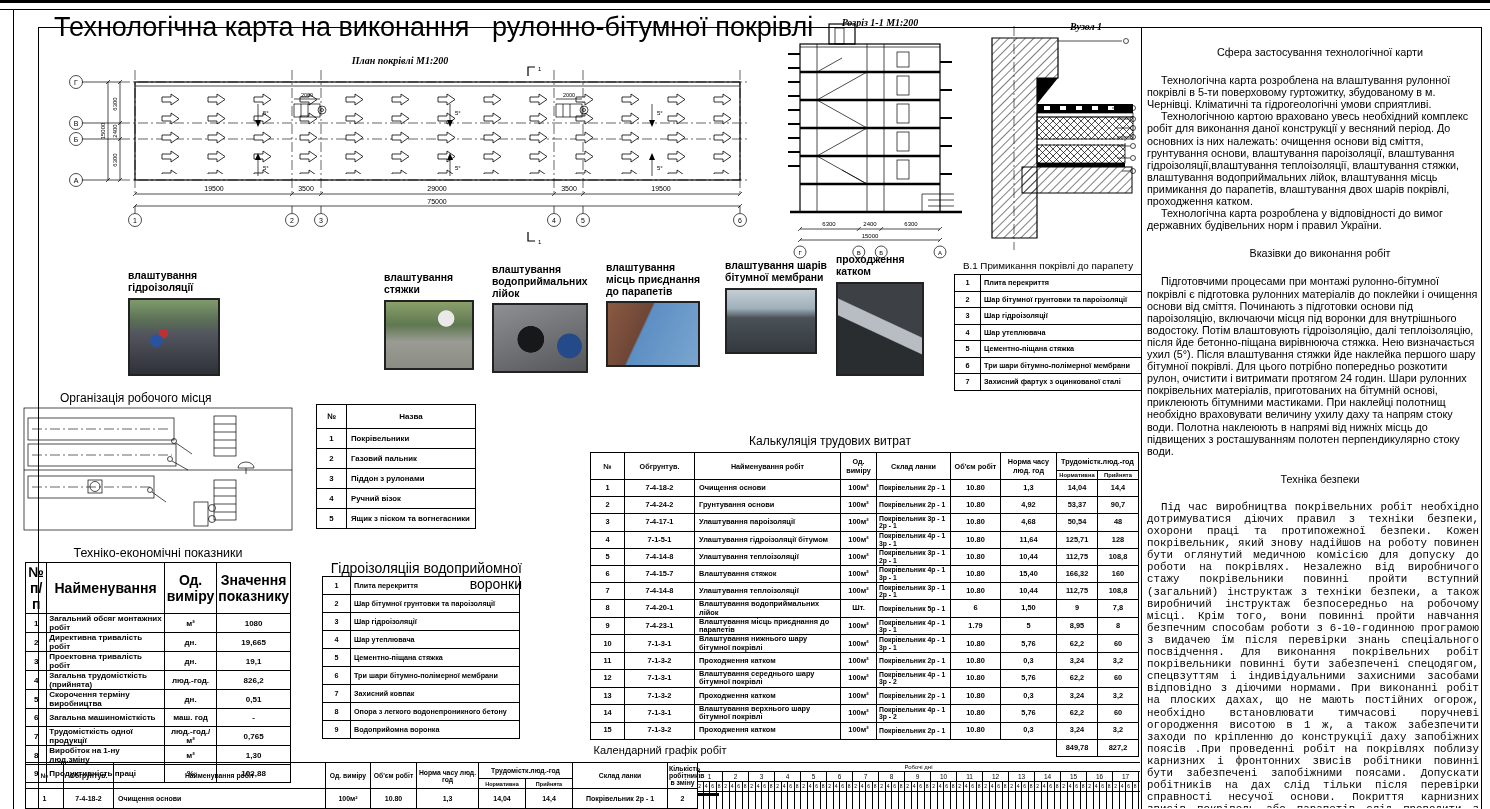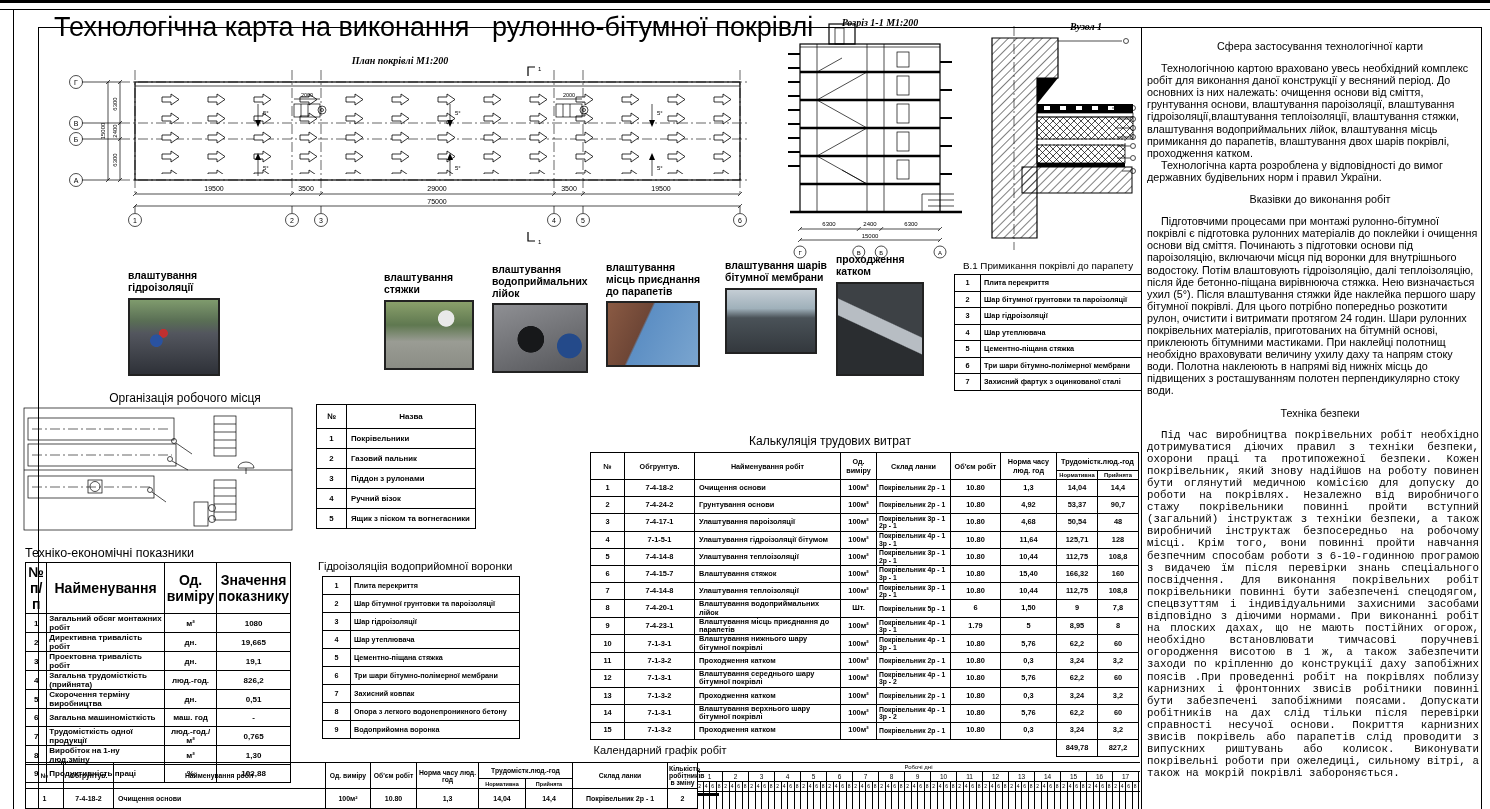--- a/index.html
+++ b/index.html
@@ -20,21 +20,21 @@
   .wp-svg{position:absolute;left:22px;top:404px;}
   .dwg-title{font:italic bold 10px "Liberation Serif",serif;}
   .dim{font-size:7px;} .dims{font-size:6px;} .axl{font-size:7px;}
   .thin{stroke:#000;stroke-width:0.7;fill:none;}
   .med{stroke:#000;stroke-width:1.2;fill:none;}
   .thick{stroke:#000;stroke-width:2.4;fill:none;}
   .dash{stroke:#000;stroke-width:0.6;fill:none;stroke-dasharray:10 3 2 3;}
 
   .right-col{position:absolute;left:1147px;top:30px;width:332px;height:778px;overflow:hidden;
              font-size:10.8px;line-height:12.1px;}
-  .right-col .hd{text-align:center;margin:10px;}
+  .right-col .hd{text-align:center;margin:16px;}
   .right-col p{margin:0;text-indent:14px;}
   .right-col p.just{text-align:justify;font-family:Liberation Mono, monospace;}
 
   .fig{position:absolute;}
   .fig-cap{font-size:10.4px;font-weight:600;line-height:11.8px;margin-bottom:4px;}
   .photo{border:2px solid #222;box-sizing:border-box;}
   .ph1{width:78px;height:66px;background:radial-gradient(circle at 45% 42%,#e07b2a 0 7%,transparent 8%),linear-gradient(160deg,#9aa096 0%,#6d7268 35%,#3e423f 100%);}
   .ph2{width:92px;height:78px;background:radial-gradient(circle at 30% 55%,#2a52a0 0 8%,transparent 9%),radial-gradient(circle at 38% 45%,#c03030 0 6%,transparent 7%),linear-gradient(180deg,#7f9b6d 0%,#5a6f55 28%,#53565e 45%,#2e3138 100%);}
   .ph3{width:97px;height:64px;background:linear-gradient(180deg,#b9c4cb 0%,#8e9aa4 22%,#c9b26a 55%,#b89e55 100%);}
   .ph4{width:90px;height:70px;background:radial-gradient(circle at 70% 25%,#e9e9e9 0 10%,transparent 11%),linear-gradient(180deg,#8aa06b 0%,#5f7850 35%,#9a9c94 60%,#8b8d85 100%);}
@@ -45,33 +45,33 @@
 
   table{border-collapse:collapse;}
   td,th{border:1px solid #000;box-sizing:border-box;}
 
   .b1{position:absolute;left:954px;top:260px;width:188px;}
   .b1-title{font-size:9.8px;text-align:center;margin:0 0 3px 0;}
   .b1 table{width:100%;font-size:7.3px;font-weight:bold;}
   .b1 td{height:16.5px;padding:0 3px;}
   .b1 td:first-child{width:26px;text-align:center;}
 
-  .wp-title{position:absolute;left:60px;top:391px;width:250px;text-align:center;font-size:12px;}
+  .wp-title{position:absolute;left:60px;top:391px;width:250px;font-size:12px;}
   .wp-table{position:absolute;left:316px;top:404px;width:160px;font-size:7.8px;font-weight:bold;}
   .wp-table th{height:24px;font-size:8px;}
   .wp-table td{height:20px;padding:0 4px;}
   .wp-table td:first-child,.wp-table th:first-child{width:30px;text-align:center;}
 
-  .tep-title{position:absolute;left:25px;top:546px;width:266px;text-align:left;font-size:12.5px;}
+  .tep-title{position:absolute;left:25px;top:546px;width:266px;text-align:center;font-size:12.5px;}
   .tep{position:absolute;left:25px;top:562px;width:266px;font-size:8px;font-weight:bold;text-align:center;}
   .tep th{height:32px;font-size:14px;margin-left:8px;}
   .tep td{height:18px;padding:0 2px;}
   .tep td:nth-child(2){text-align:left;}
 
-  .fn-title{position:absolute;left:318px;top:560px;width:204px;text-align:left;font-size:11px;}
+  .fn-title{position:absolute;left:318px;top:560px;width:204px;text-align:right;font-size:14px;}
   .fn{position:absolute;left:322px;top:576px;width:198px;font-size:7.2px;font-weight:bold;}
   .fn td{height:18px;padding:0 3px;}
   .fn td:first-child{width:28px;text-align:center;}
 
   .calc-title{position:absolute;left:700px;top:434px;width:260px;text-align:center;font-size:12px;}
   .calc{position:absolute;left:590px;top:452px;width:548px;table-layout:fixed;
         font-size:7.4px;font-weight:bold;text-align:center;}
   .calc th{font-size:7.2px;font-weight:bold;}
   .calc thead tr:first-child th{height:18px;}
   .calc thead tr:last-child th{height:9px;font-size:5.8px;}
@@ -322,20 +322,21 @@
         <circle class="thin" cx="171" cy="130" r="2.5"></circle>
       <line class="thin" x1="155" y1="142" x2="168" y2="142"></line>
         <circle class="thin" cx="171" cy="142" r="2.5"></circle>
       <line class="thin" x1="160" y1="155" x2="168" y2="155"></line>
         <circle class="thin" cx="171" cy="155" r="2.5"></circle>
     </g>
   </svg>
 
   <div class="right-col">
     <p class="hd">Сфера застосування технологічної карти</p>
+    <p>Технологічна карта розроблена на влаштування рулонної покрівлі в 5-ти поверховому гуртожитку, збудованому в м. Чернівці. Кліматичні та гідрогеологічні умови сприятливі.</p>
     <p>Технологічною картою враховано увесь необхідний комплекс робіт для виконання даної конструкції у весняний період. До основних із них належать: очищення основи від сміття, грунтування основи, влаштування пароізоляції, влаштування гідроізоляції,влаштування теплоізоляції, влаштування стяжки, влаштування водоприймальних лійок, влаштування місць примикання до парапетів, влаштування двох шарів покрівлі, проходження катком.</p>
     <p>Технологічна карта розроблена у відповідності до вимог державних будівельних норм і правил України.</p>
     <p class="hd">Вказівки до виконання робіт</p>
     <p>Підготовчими процесами при монтажі рулонно-бітумної покрівлі є підготовка рулонних матеріалів до поклейки і очищення основи від сміття. Починають з підготовки основи під пароізоляцію, включаючи місця під воронки для внутрішнього водостоку. Потім влаштовують гідроізоляцію, далі теплоізоляцію, після йде бетонно-піщана вирівнююча стяжка. Нею визначається ухил (5°). Після влаштування стяжки йде наклейка першого шару бітумної покрівлі. Для цього потрібно попередньо розкотити рулон, очистити і витримати протягом 24 годин. Шари рулонних покрівельних матеріалів, приготованих на бітумній основі, приклеюють бітумними мастиками. При наклейці полотнищ необхідно враховувати величину ухилу даху та напрям стоку води. Полотна наклеюють в напрямі від нижніх місць до підвищених з росташуванням полотен перпендикулярно стоку води.</p>
     <p class="hd">Техніка безпеки</p>
     <p class="just">Під час виробництва покрівельних робіт необхідно дотримуватися діючих правил з техніки безпеки, охорони праці та протипожежної безпеки. Кожен покрівельник, який знову надійшов на роботу повинен бути оглянутий медичною комісією для допуску до роботи на покрівлях. Незалежно від виробничого стажу покрівельники повинні пройти вступний (загальний) інструктаж з техніки безпеки, а також виробничий інструктаж безпосередньо на робочому місці. Крім того, вони повинні пройти навчання безпечним способам роботи з 6-10-годинною програмою з видачею їм після перевірки знань спеціального посвідчення. Для виконання покрівельних робіт покрівельники повинні бути забезпечені спецодягом, спецвзуттям і індивідуальними захисними засобами відповідно з діючими нормами. При виконанні робіт на плоских дахах, що не мають постійних огорож, необхідно встановлювати тимчасові поручневі огородження висотою в 1 ж, а також забезпечити заходи по кріпленню до конструкції даху запобіжних поясів .При проведенні робіт на покрівлях поблизу карнизних і фронтонних звисів робітники повинні бути забезпечені запобіжними поясами. Допускати робітників на дах слід тільки після перевірки справності несучої основи. Покриття карнизних звисів покрівель або парапетів слід проводити з випускних риштувань або колисок. Виконувати покрівельні роботи при ожеледиці, сильному вітрі, а також на мокрій покрівлі забороняється.</p>
   </div>
 
   <div class="fig" style="left:128px;top:270px;width:104px">
     <div class="fig-cap">влаштування гідроізоляції</div>

